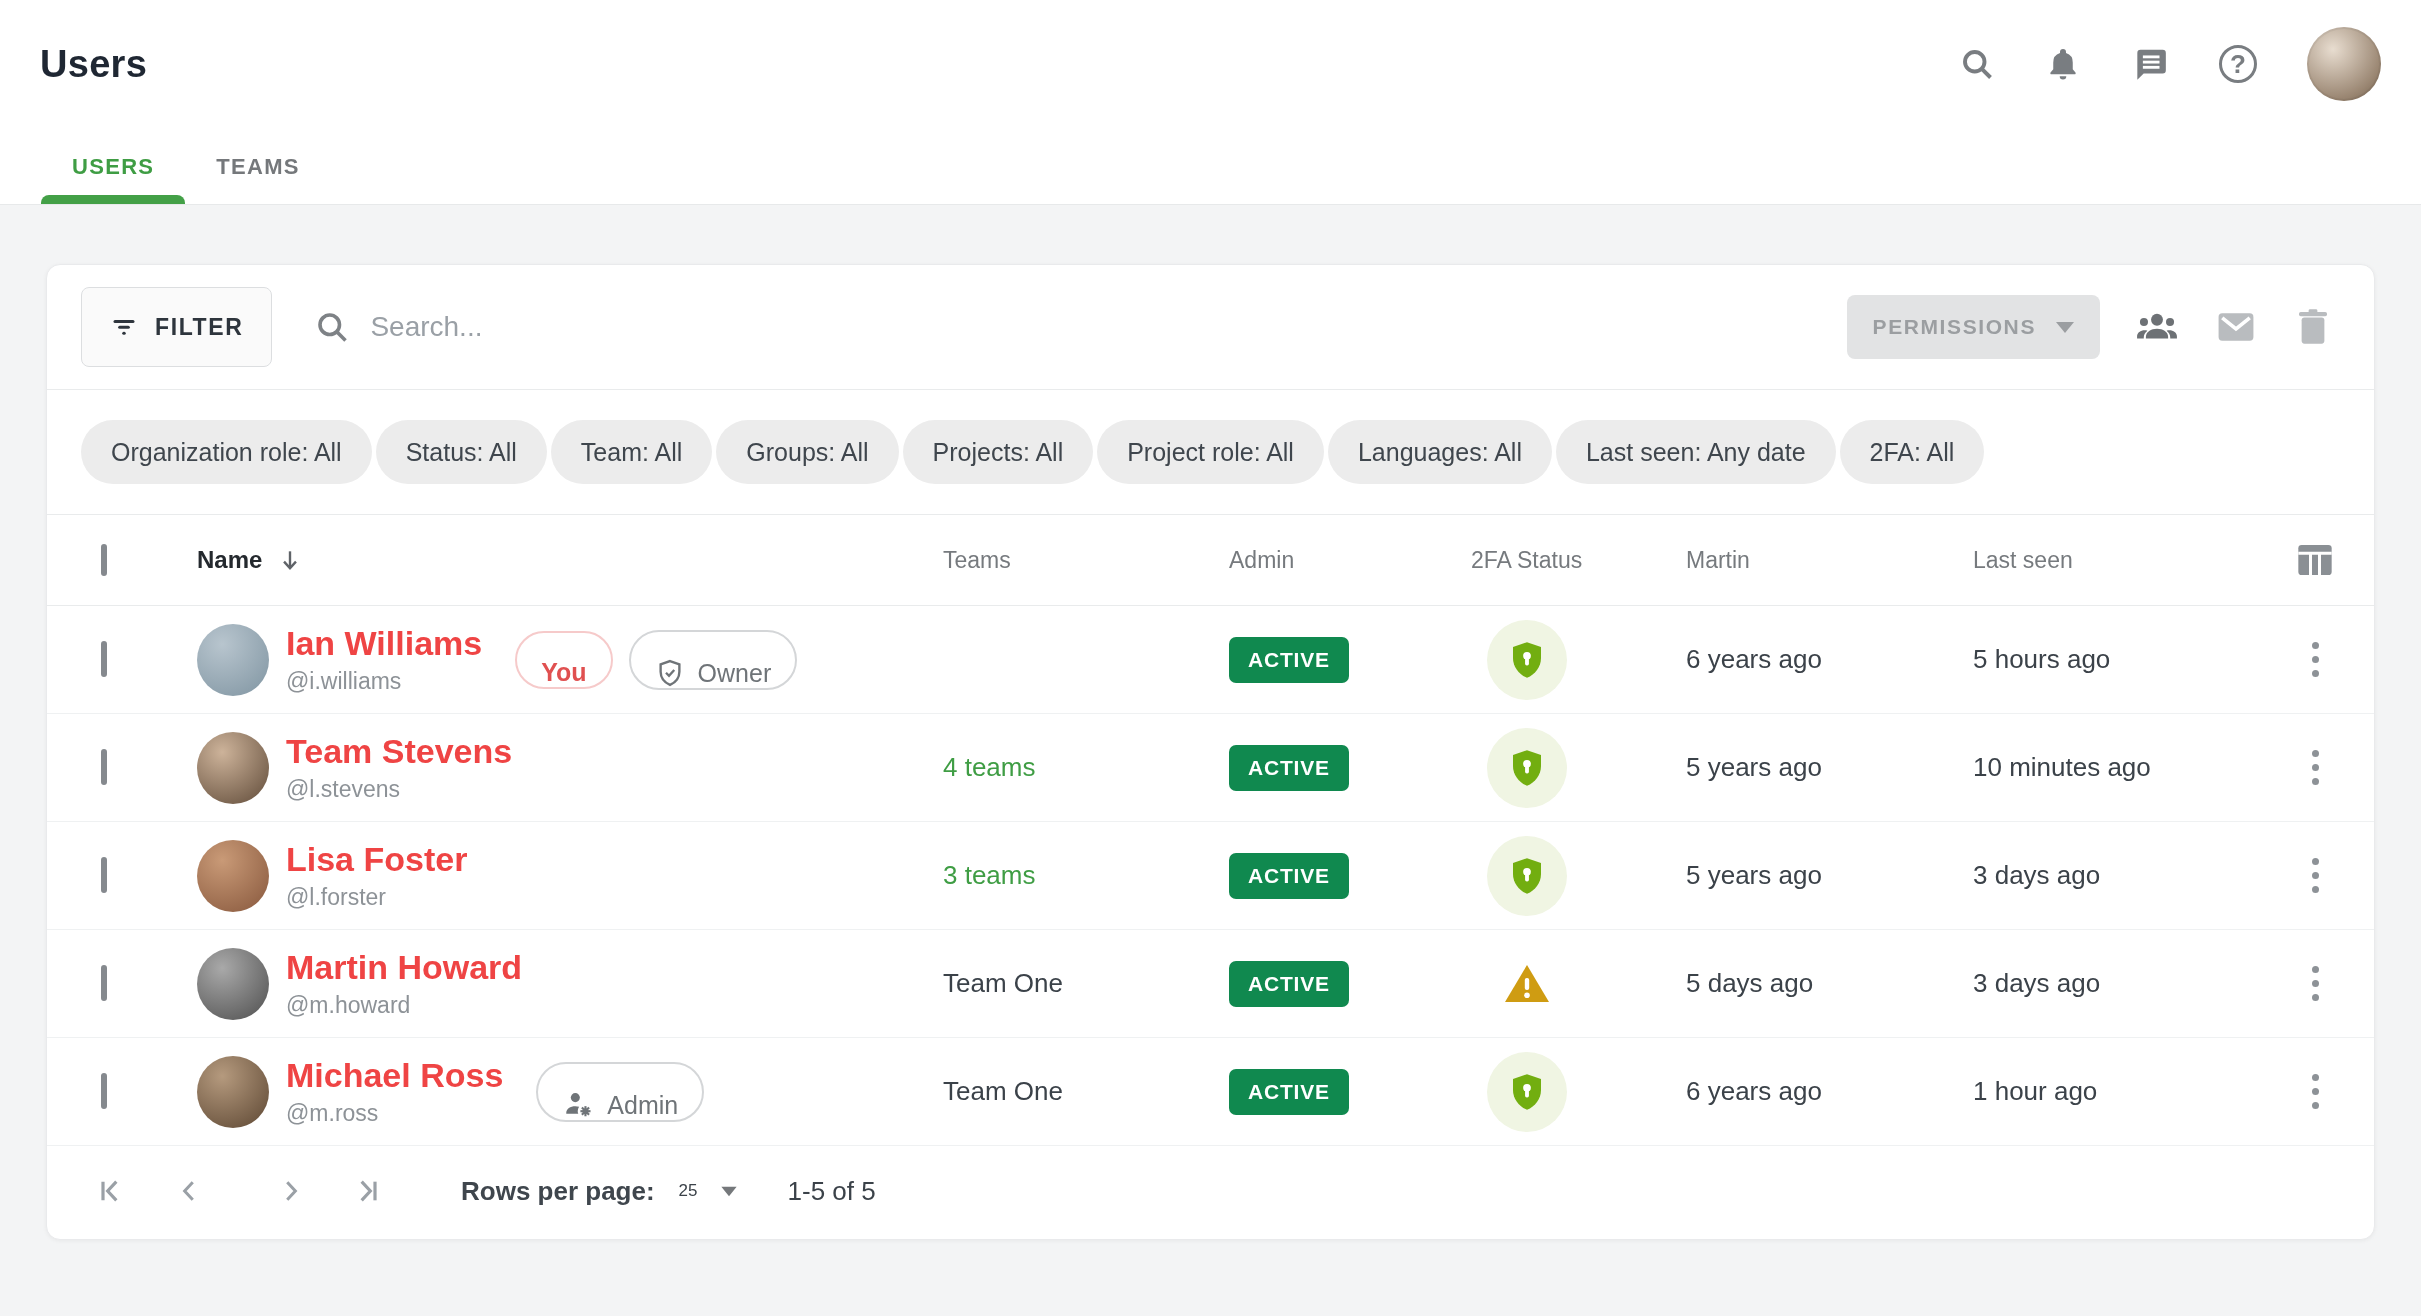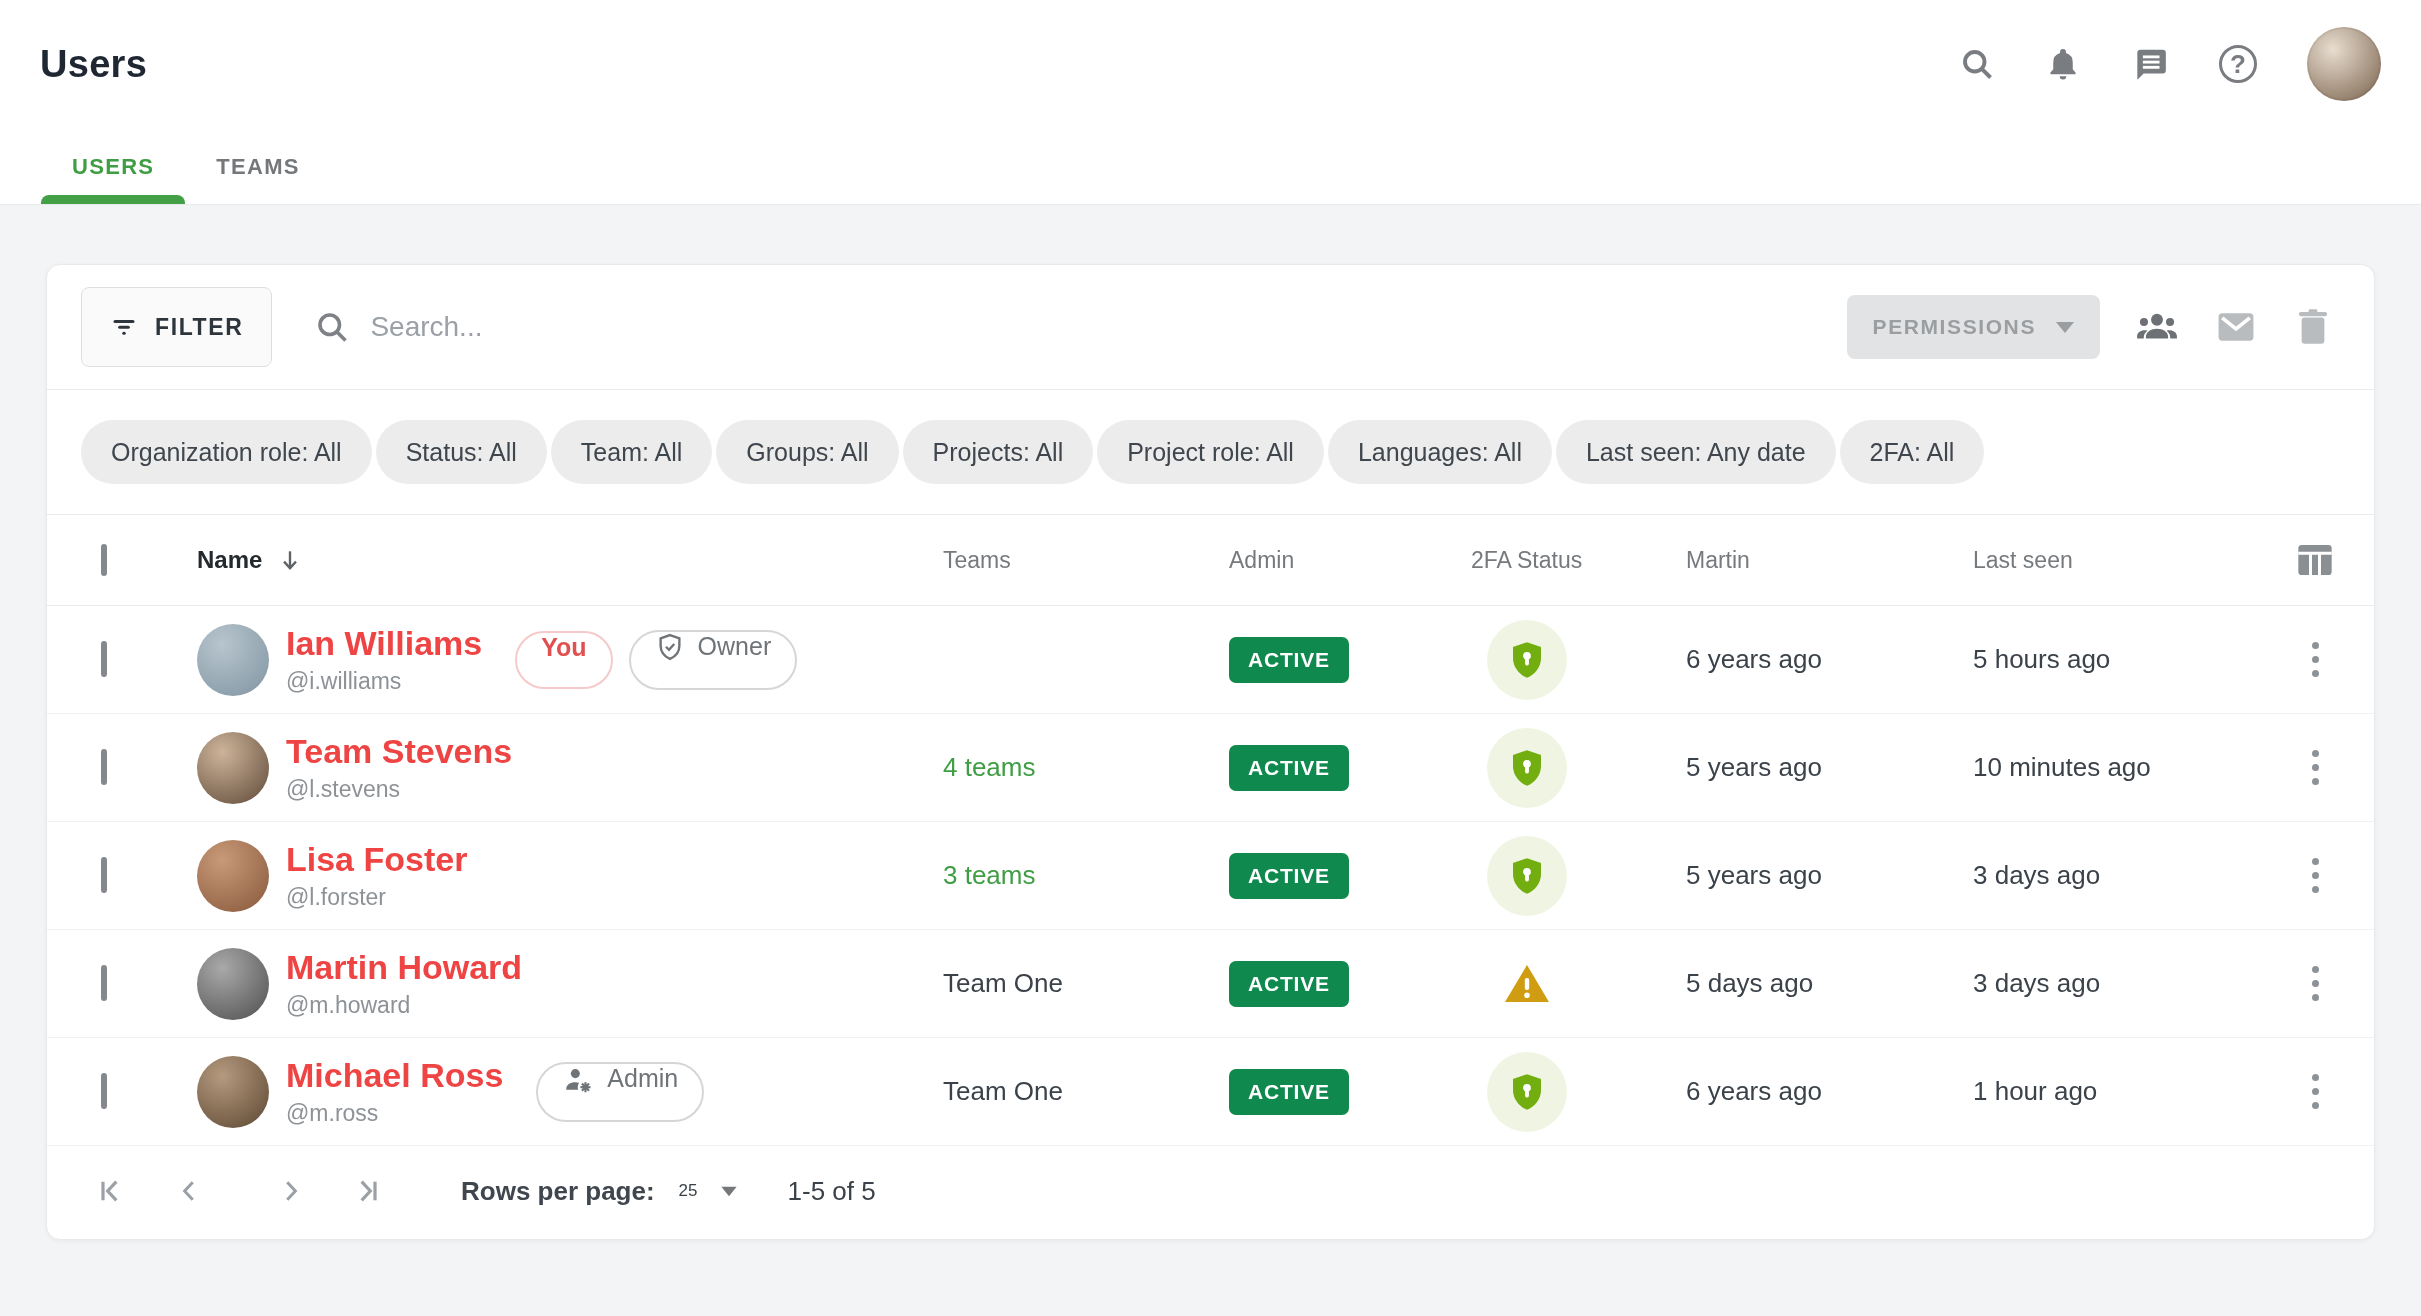--- a/index.html
+++ b/index.html
@@ -108,21 +108,21 @@
   .checkbox {
     width:30px; height:30px; border:3px solid #85898e; border-radius:7px; background:#fff;
   }
 
   .row { height:108px; border-bottom:1px solid #eff1f2; font-size:26px; color:#3b4249; }
   .name-cell { display:flex; align-items:center; gap:17px; }
   .avatar { width:72px; height:72px; border-radius:50%; flex:0 0 auto; }
   .nm { font-size:34px; font-weight:700; color:#ef4444; line-height:1.15; }
   .un { font-size:23px; color:#8d9297; margin-top:5px; }
   .badges { display:flex; align-items:center; gap:16px; margin-left:16px; }
-  .badge { display:flex; align-items:flex-start; border-radius:32px; white-space:nowrap; }
+  .badge { display:flex; align-items:flex-end; border-radius:32px; white-space:nowrap; }
   .badge-you {
     border:2px solid #f6caca; color:#e05050; font-weight:700; font-size:25px;
     height:58px; padding:0 24px;
   }
   .badge-outline {
     border:2px solid #d4d6d8; color:#6f7478; font-size:25px; height:60px; padding:0 24px; gap:13px;
   }
   .teams-cell .green-link { color:#3f9d44; }
   .status-badge {
     display:inline-flex; align-items:center; height:46px; padding:0 19px;

